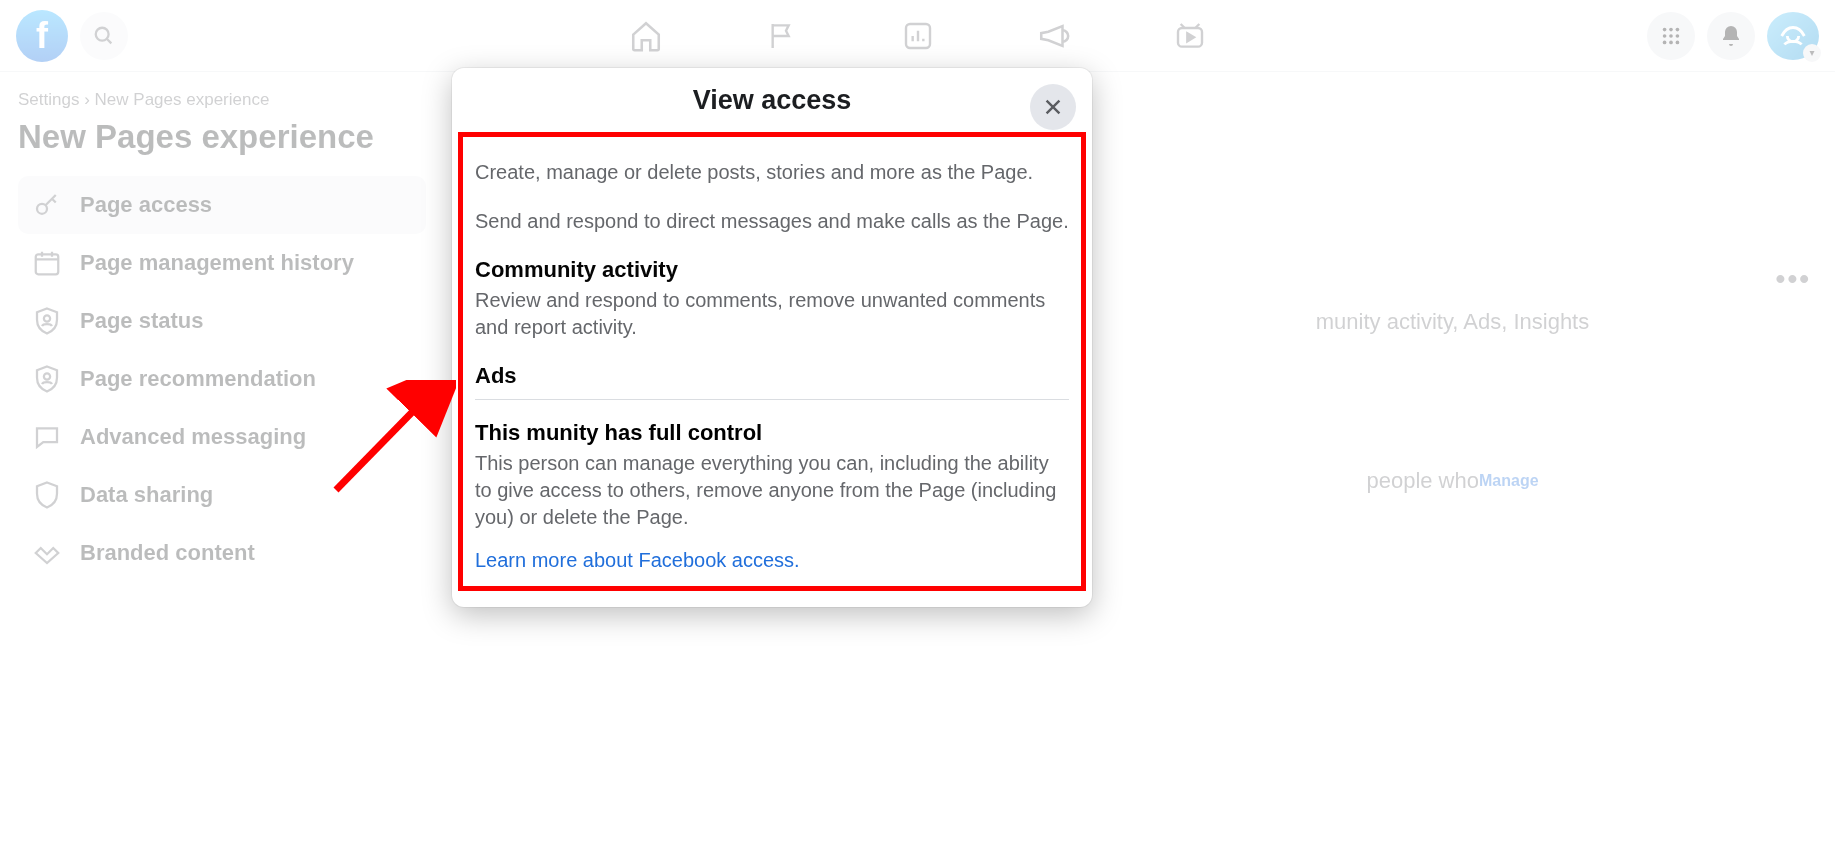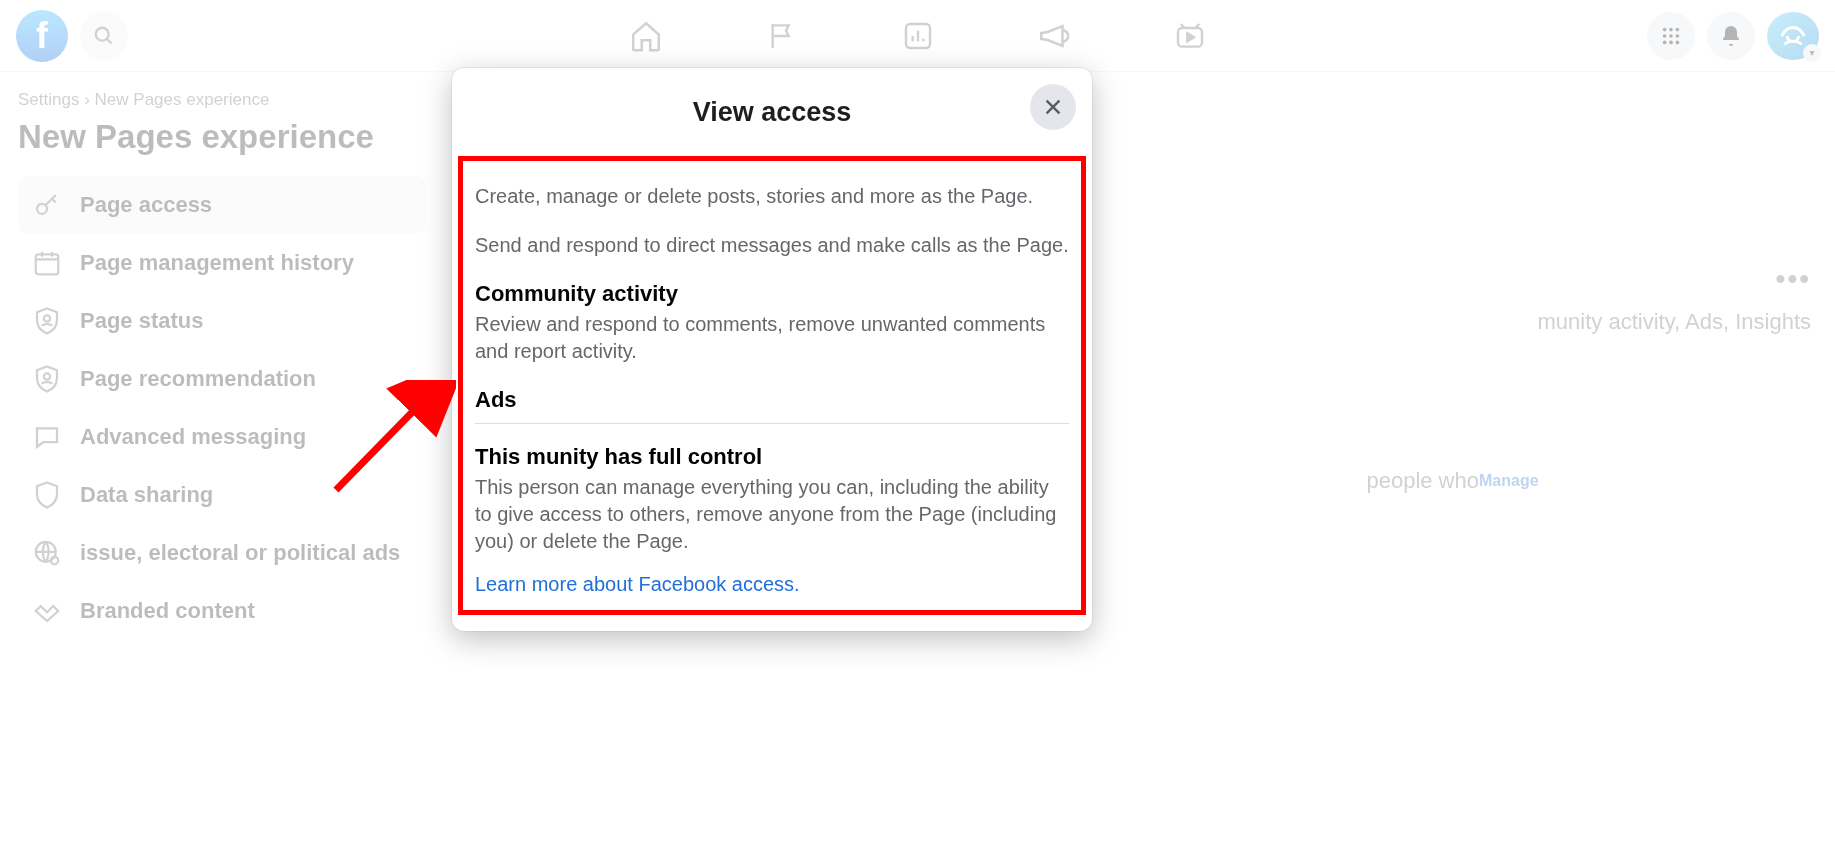--- a/index.html
+++ b/index.html
@@ -130,21 +130,21 @@
     position: absolute;
     left: 452px; top: 68px;
     width: 640px;
     background: #fff;
     border-radius: 12px;
     box-shadow: 0 8px 30px rgba(0,0,0,0.25), 0 0 0 1px rgba(0,0,0,0.05);
     z-index: 10;
     padding-bottom: 16px;
   }
   .modal-header {
-    height: 88px;
+    height: 64px;
     display: flex; align-items: center; justify-content: center;
     position: relative;
   }
   .modal-title {
     font-size: 27px; font-weight: 800; color: #1c1e21;
   }
   .modal-close {
     position: absolute; right: 16px; top: 16px;
     width: 46px; height: 46px; border-radius: 50%;
     background: #e4e6eb;
@@ -309,45 +309,35 @@
       <span class="side-icon">
         <svg width="30" height="30" viewBox="0 0 24 24" fill="none" stroke="#65676b" stroke-width="1.8">
             <path d="M12 2l8 3v6c0 5-3 9-8 11-5-2-8-6-8-11V5z"></path>
           </svg>
       </span>
       <span>Data sharing</span>
     </div>
     <div class="side-item">
       <span class="side-icon">
         <svg width="30" height="30" viewBox="0 0 24 24" fill="none" stroke="#65676b" stroke-width="1.8">
-            <circle cx="11" cy="11" r="8"></circle>
-            <path d="M3 11h16M11 3c3 4 3 12 0 16M11 3c-3 4-3 12 0 16"></path>
-            <circle cx="18" cy="18" r="3"></circle>
-          </svg>
-      </span>
-      <span>issue, electoral or political ads</span>
-    </div>
-    <div class="side-item">
-      <span class="side-icon">
-        <svg width="30" height="30" viewBox="0 0 24 24" fill="none" stroke="#65676b" stroke-width="1.8">
             <path d="M3 12l4-4 5 5 5-5 4 4-9 8z"></path>
           </svg>
       </span>
       <span>Branded content</span>
     </div>
   </div>
 
   <div class="main-col">
     <div class="main-row" style="margin-top:96px;">
       <span class="add-new">Add New</span>
     </div>
     <div class="main-row" style="justify-content:flex-end; margin-bottom:14px;">
       <span class="more-dots">•••</span>
     </div>
-    <div class="bg-text" style="text-align:right; padding-left:640px;">munity activity, Ads, Insights</div>
+    <div class="bg-text" style="text-align:center; padding-left:640px;">munity activity, Ads, Insights</div>
     <div class="main-row">
       <span class="add-new">Add New</span>
     </div>
     <div class="main-row" style="justify-content:center; margin-bottom:0;">
       <span class="bg-text" style="margin:0; padding-left:640px;">people who</span>
       <span class="manage-link">Manage</span>
     </div>
   </div>
 </div>
 

